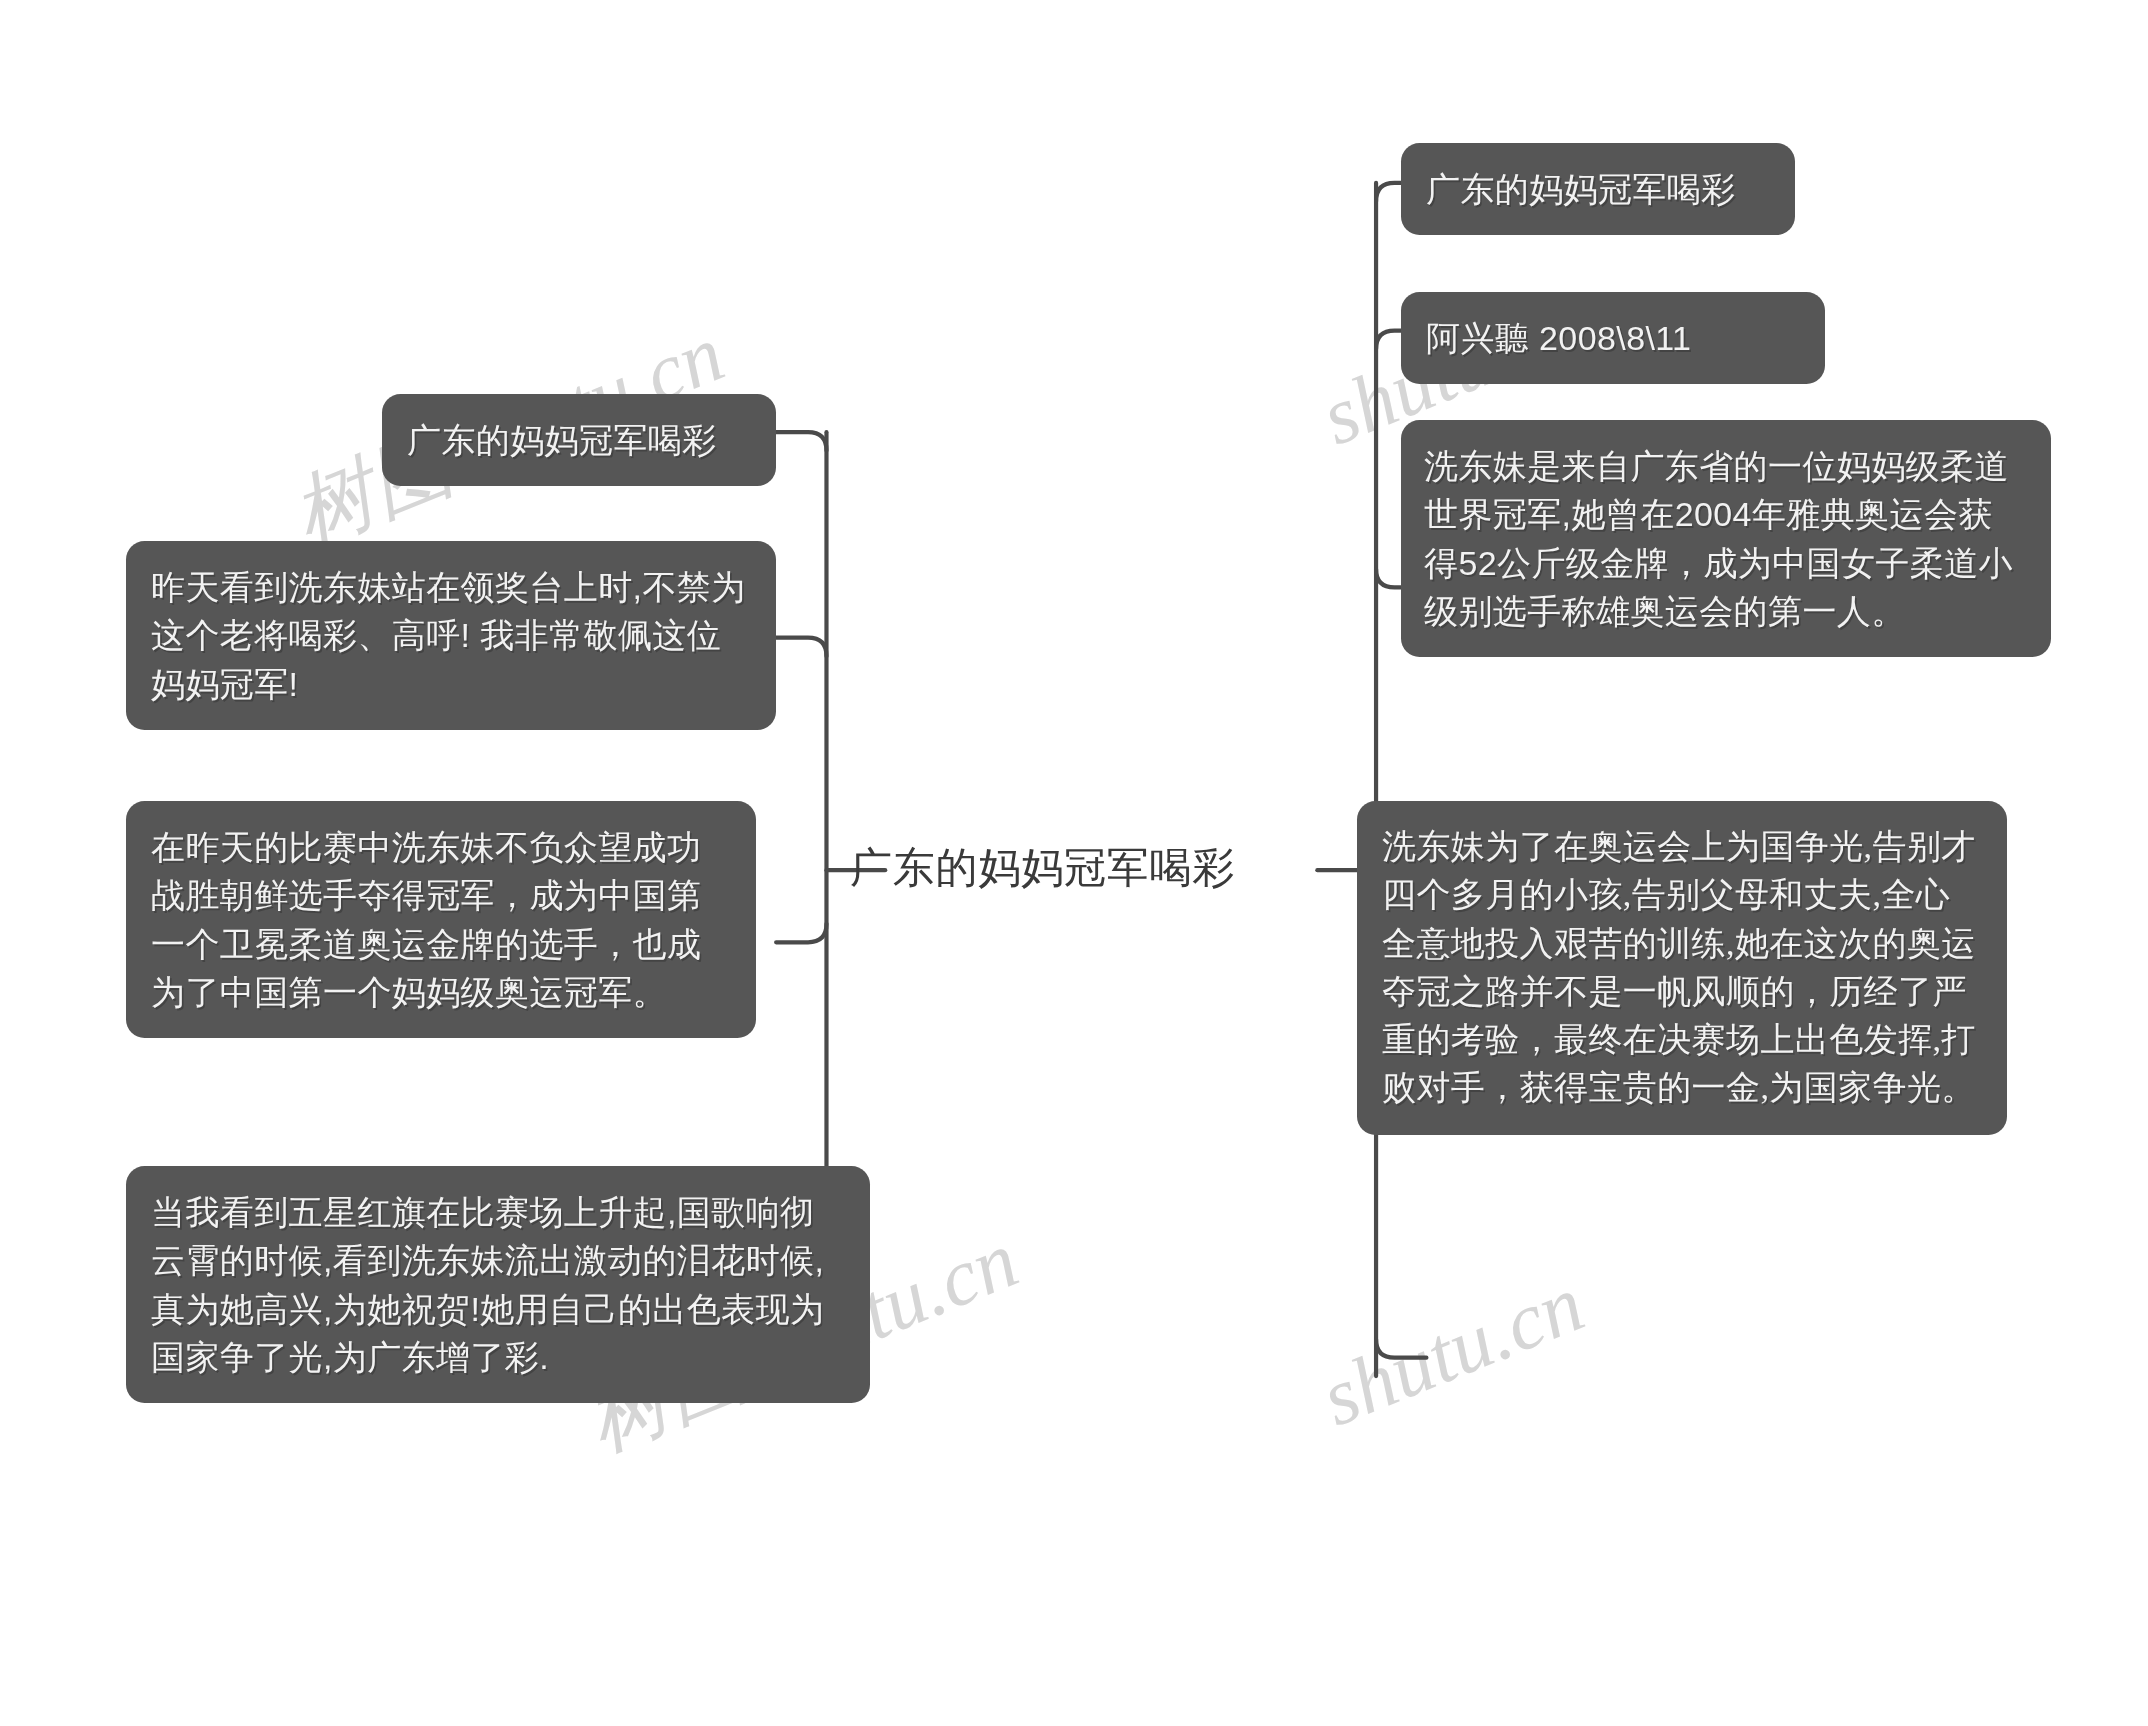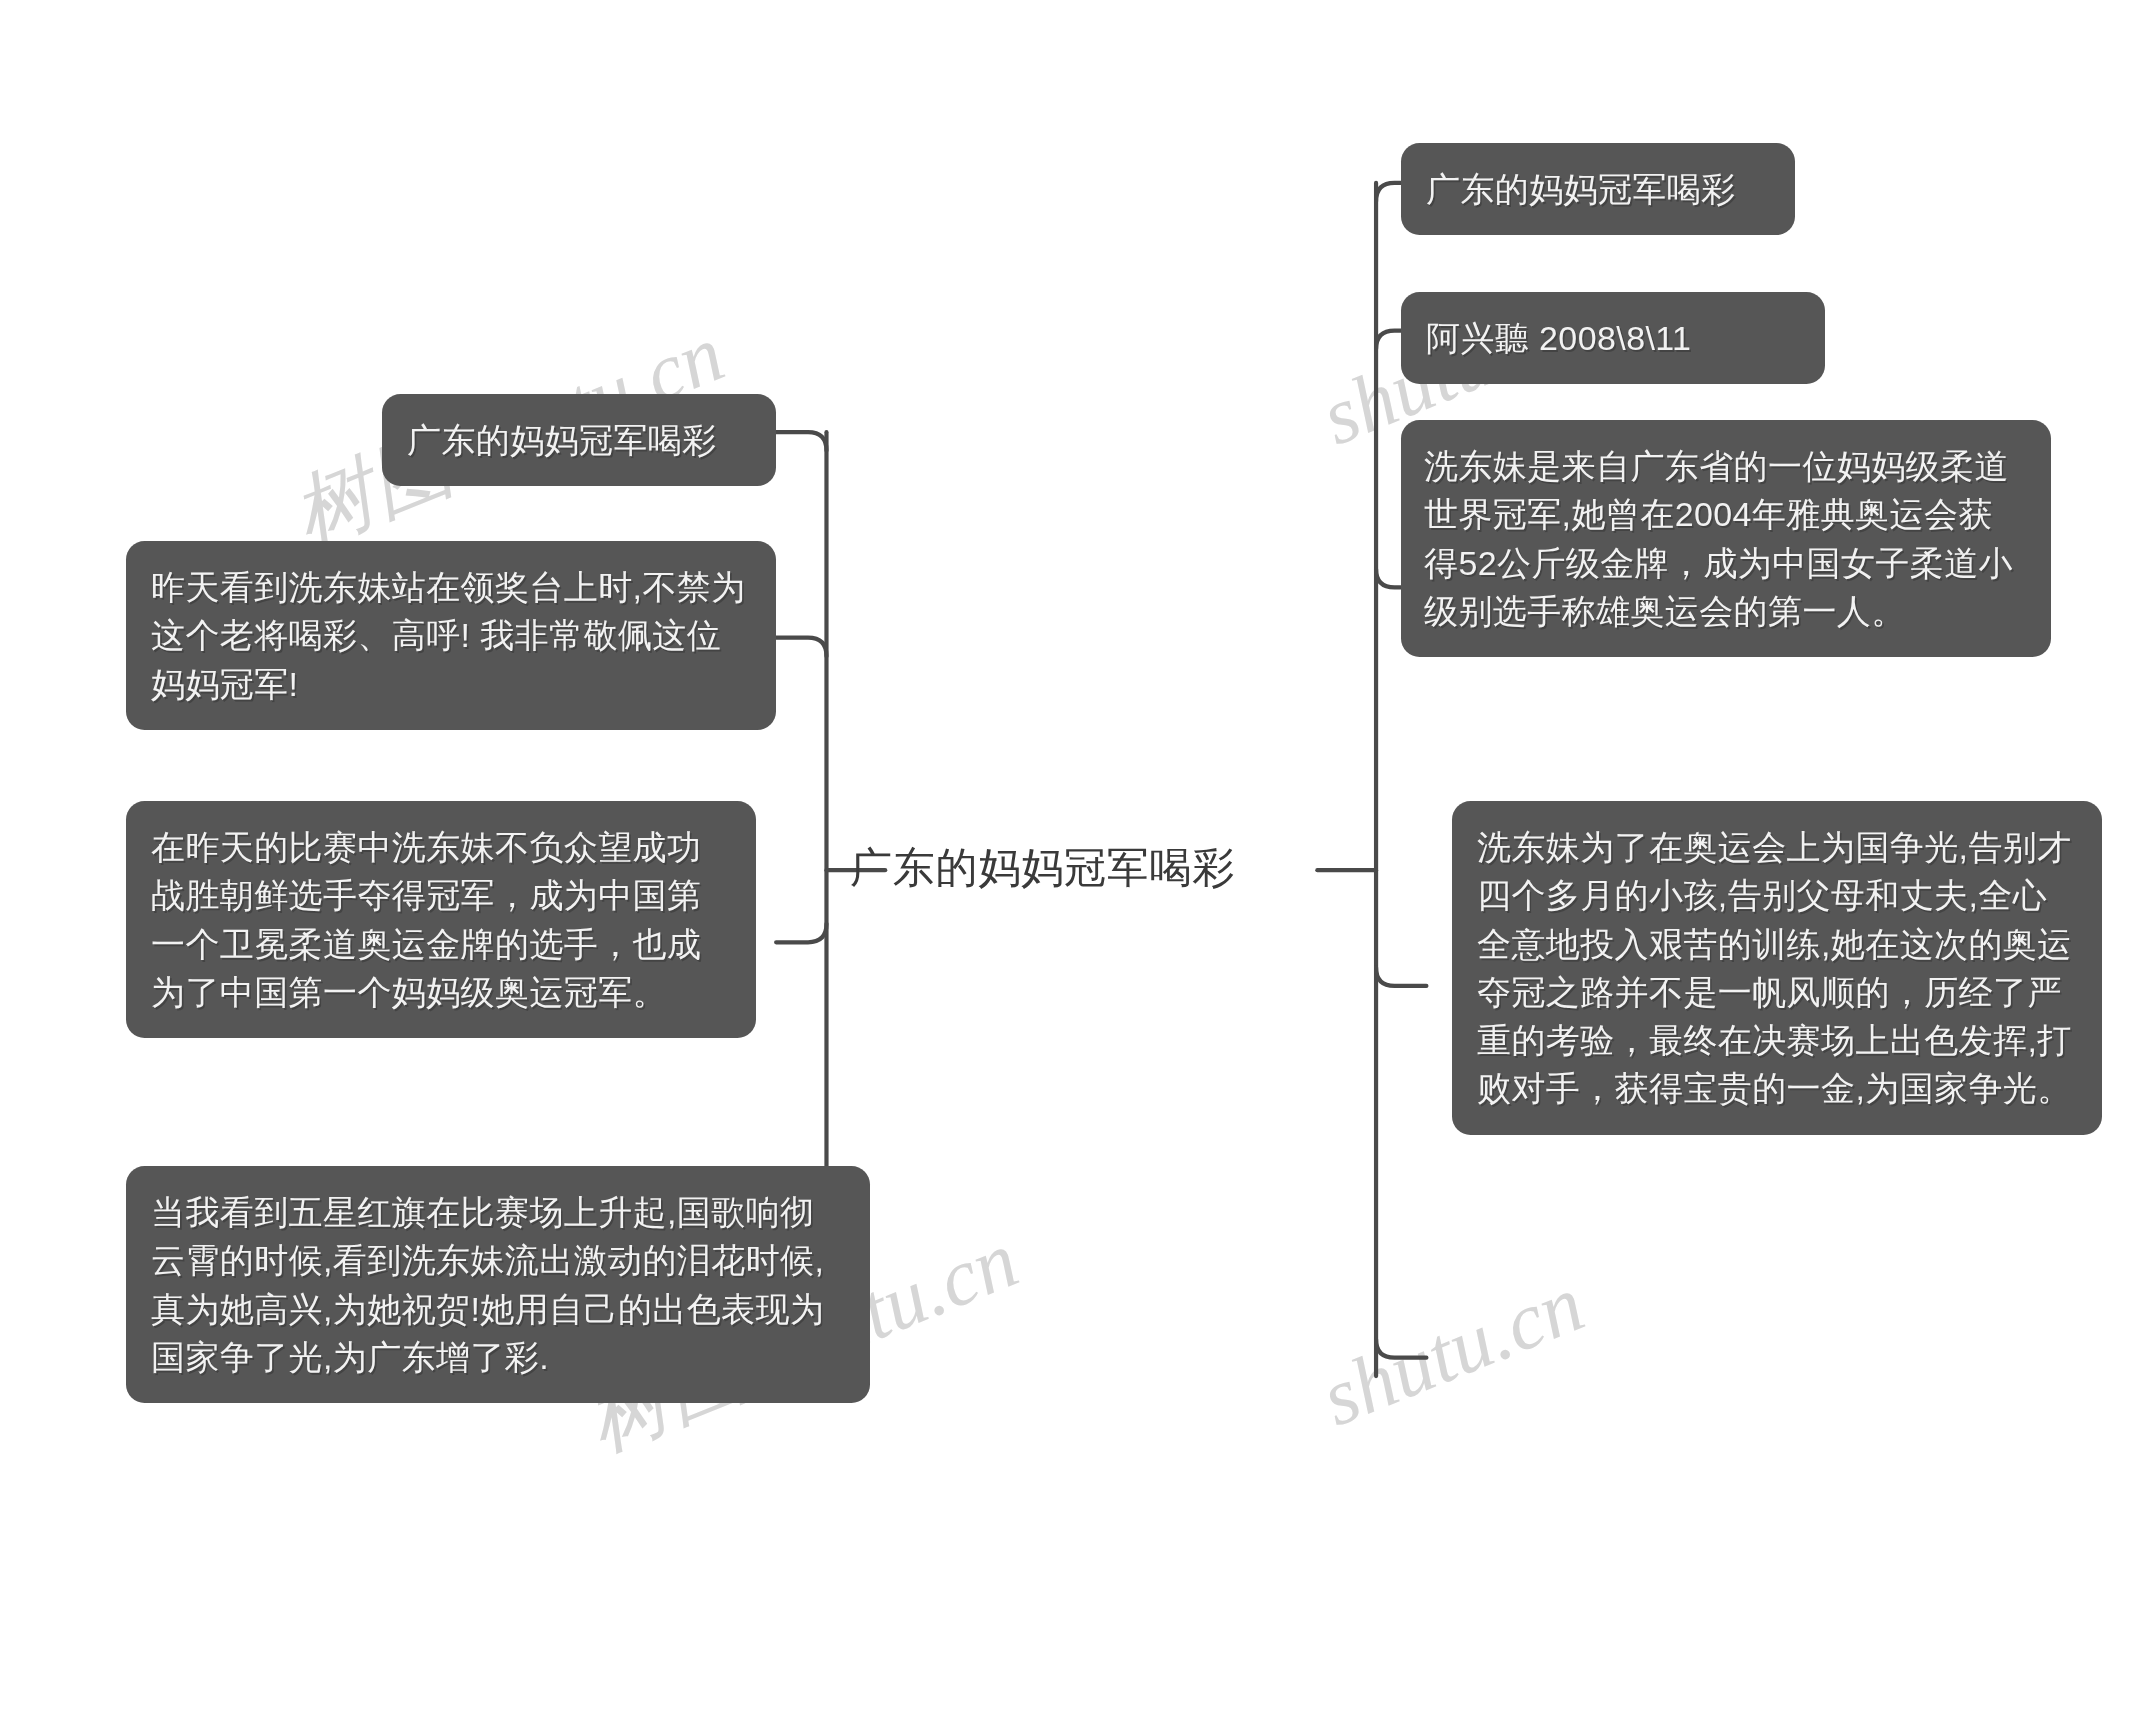--- a/index.html
+++ b/index.html
@@ -119,17 +119,17 @@
   <div class="node" style="left:126px; top:801px; width:630px;">在昨天的比赛中洗东妹不负众望成功战胜朝鲜选手夺得冠军，成为中国第一个卫冕柔道奥运金牌的选手，也成为了中国第一个妈妈级奥运冠军。</div>
 
   <div class="node" style="left:126px; top:1166px; width:744px;">当我看到五星红旗在比赛场上升起,国歌响彻云霄的时候,看到洗东妹流出激动的泪花时候,真为她高兴,为她祝贺!她用自己的出色表现为国家争了光,为广东增了彩.</div>
 
   <div class="node single" style="left:1401px; top:143px; width:394px;">广东的妈妈冠军喝彩</div>
 
   <div class="node single" style="left:1401px; top:292px; width:424px;">阿兴聽 2008\8\11</div>
 
   <div class="node" style="left:1401px; top:420px; width:650px;padding-left:23px;">洗东妹是来自广东省的一位妈妈级柔道世界冠军,她曾在2004年雅典奥运会获得52公斤级金牌，成为中国女子柔道小级别选手称雄奥运会的第一人。</div>
 
-  <div class="node" style="left:1452px; top:801px; width:650px;">洗东妹为了在奥运会上为国争光,告别才四个多月的小孩,告别父母和丈夫,全心全意地投入艰苦的训练,她在这次的奥运夺冠之路并不是一帆风顺的，历经了严重的考验，最终在决赛场上出色发挥,打败对手，获得宝贵的一金,为国家争光。</div>
+  <div class="node" style="left:1357px; top:801px; width:650px;font-family:Liberation Serif, serif;">洗东妹为了在奥运会上为国争光,告别才四个多月的小孩,告别父母和丈夫,全心全意地投入艰苦的训练,她在这次的奥运夺冠之路并不是一帆风顺的，历经了严重的考验，最终在决赛场上出色发挥,打败对手，获得宝贵的一金,为国家争光。</div>
 
 
 </div>
 
 
 </body></html>

